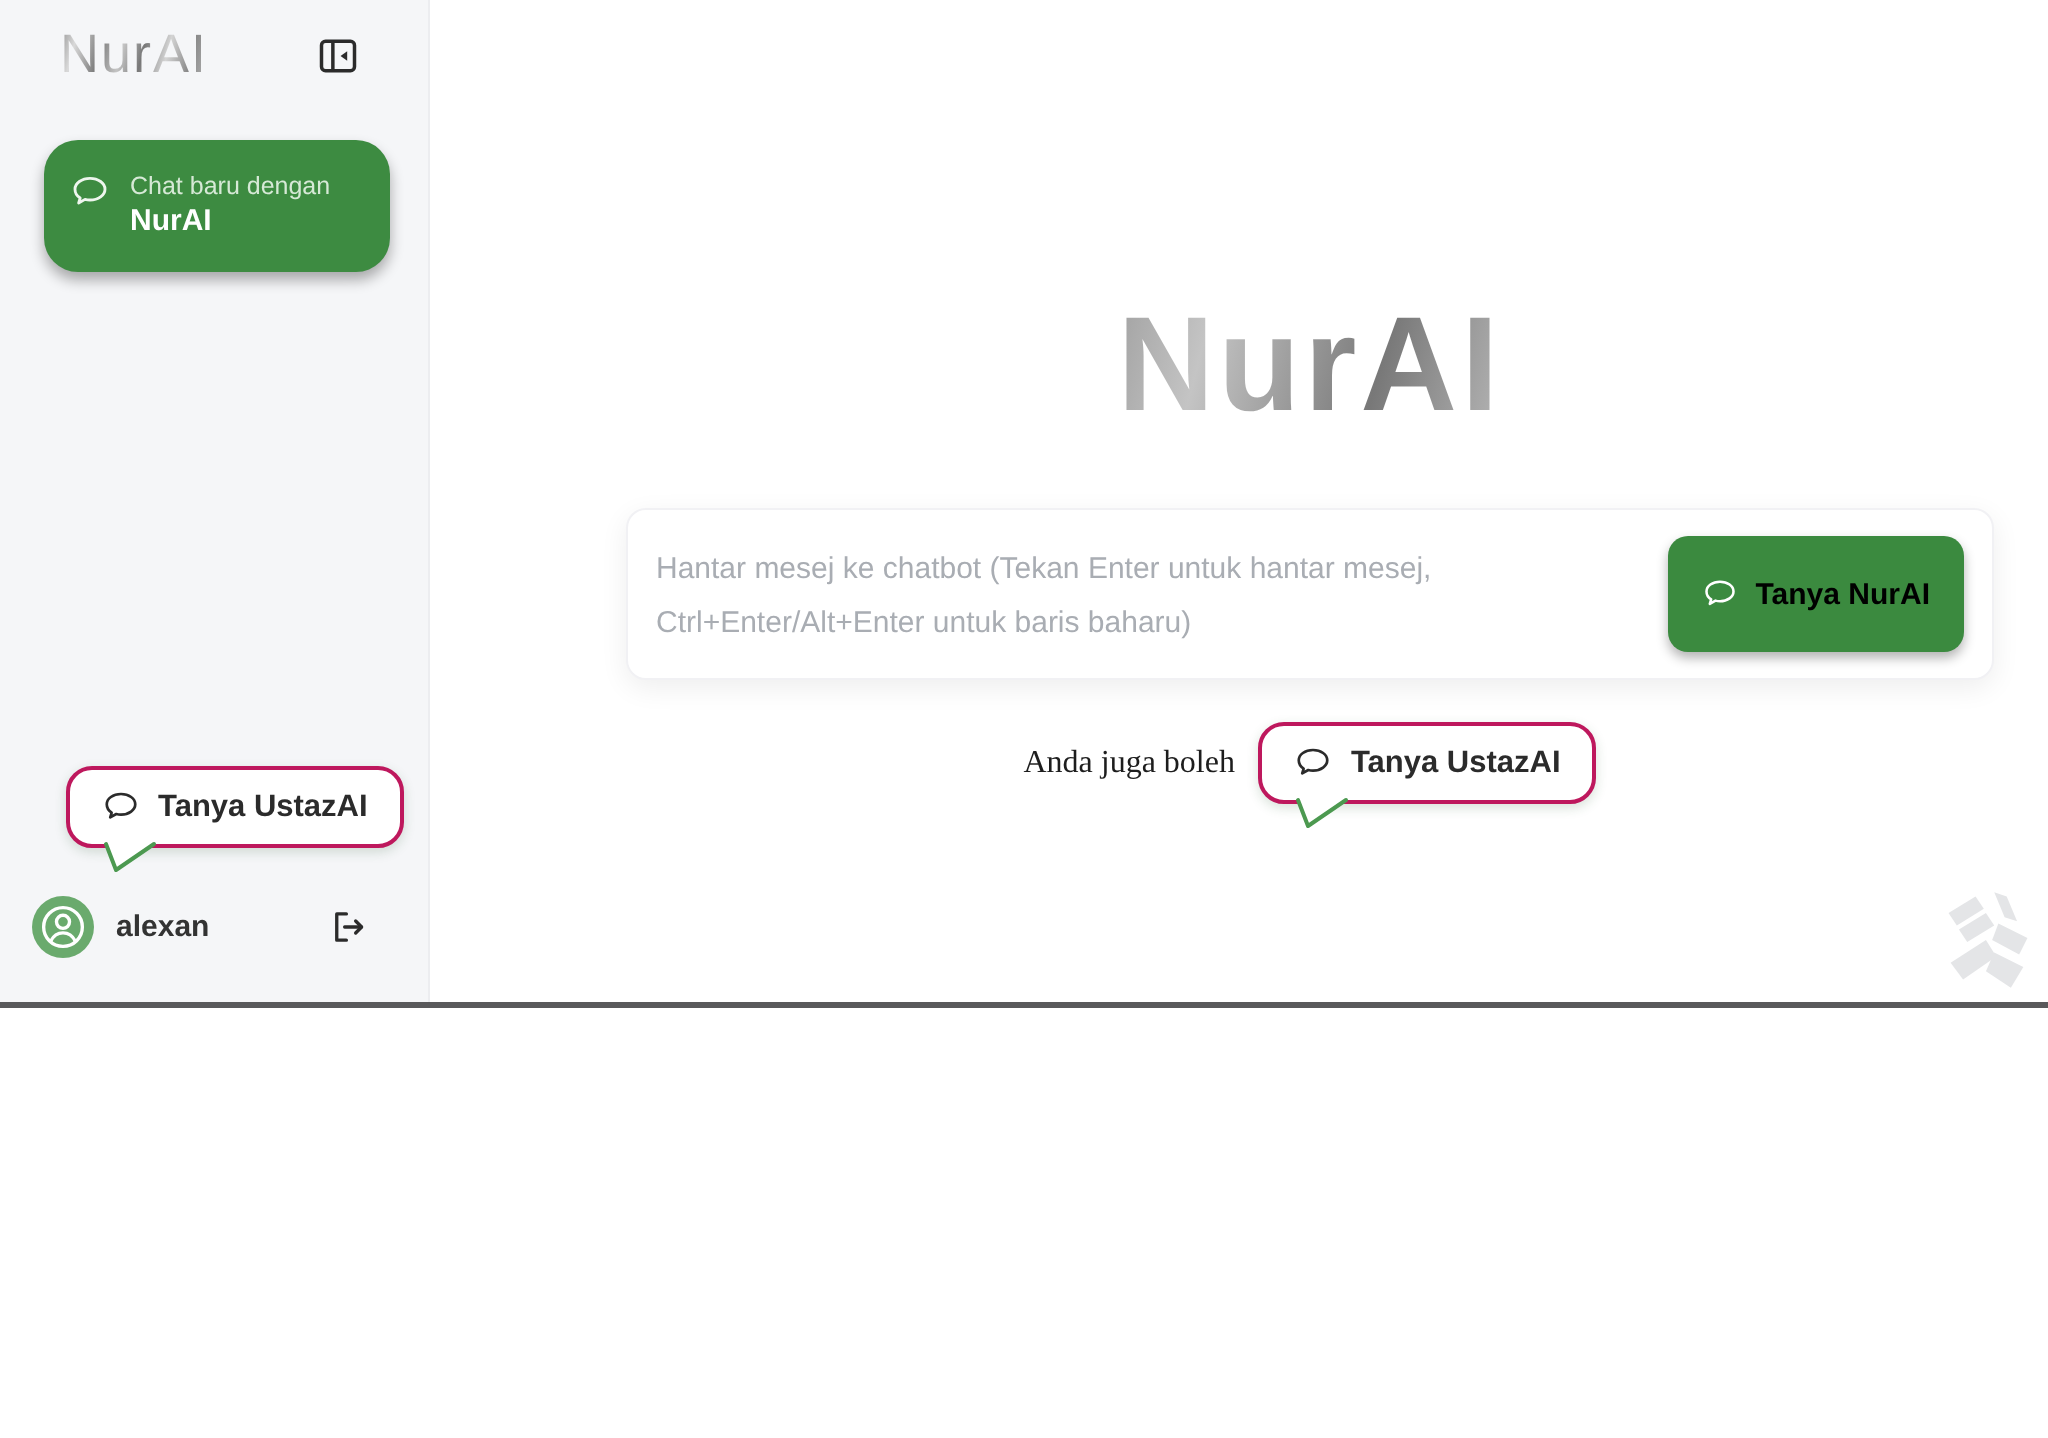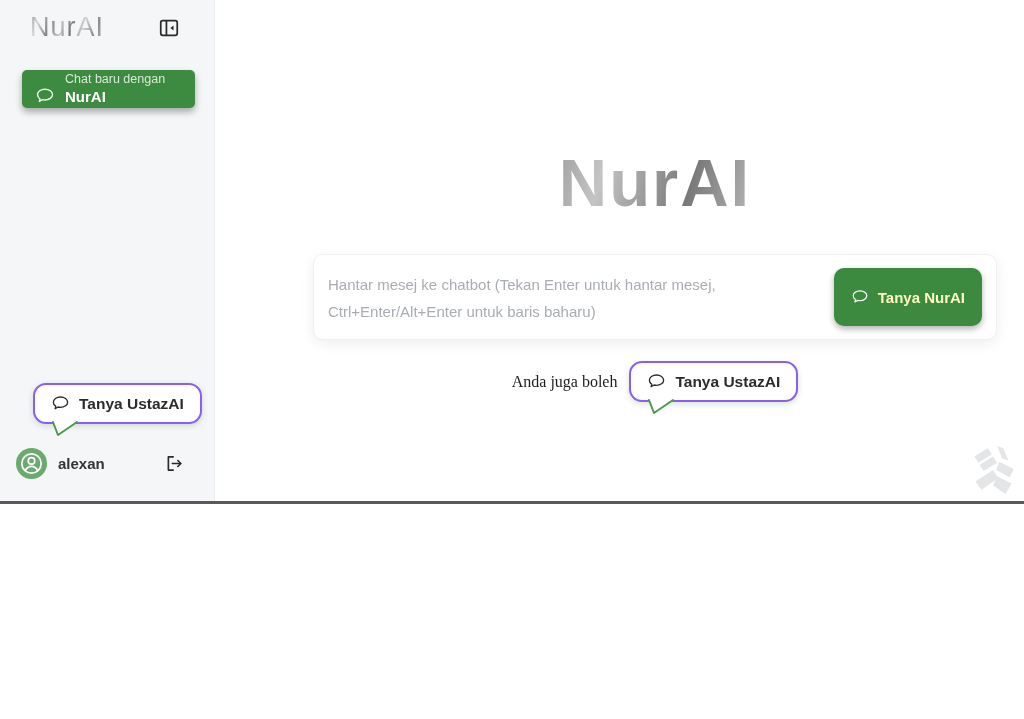--- a/index.html
+++ b/index.html
@@ -19,36 +19,36 @@
   .metallic {
     background:linear-gradient(105deg,#8f8f8f 0%,#d9d9d9 12%,#7f7f7f 28%,#c4c4c4 42%,#787878 55%,#d4d4d4 70%,#8a8a8a 85%,#b5b5b5 100%);
     -webkit-background-clip:text; background-clip:text;
     -webkit-text-fill-color:transparent; color:transparent;
   }
   .sidebar-logo { font-size:27px; font-weight:500; letter-spacing:1px; }
   .collapse-btn { background:none; border:none; cursor:pointer; color:#2b2b2b; width:24px; height:24px; padding:0; }
   .collapse-btn svg { width:22px; height:22px; display:block; }
 
   .new-chat-btn {
-    margin:27px 19px 0 22px; background:#3d8b41; border:none; border-radius:5px;
-    padding:2px 13px; display:flex; align-items:flex-end; gap:10px; cursor:pointer;
+    margin:27px 19px 0 22px; background:#3d8b41; border:none; border-radius:17px;
+    padding:16px 13px; display:flex; align-items:flex-start; gap:10px; cursor:pointer;
     box-shadow:0 4px 7px rgba(0,0,0,.32); text-align:left;
   }
   .new-chat-btn .chat-icon { color:#eef6ee; flex:0 0 auto; }
   .chat-icon svg { width:20px; height:20px; display:block; }
   .new-chat-text { display:flex; flex-direction:column; line-height:1.25; }
   .new-chat-line1 { font-size:12.5px; color:#d6e9d6; }
   .new-chat-line2 { font-size:15px; font-weight:700; color:#ffffff; }
 
   .sidebar-spacer { flex:1; }
 
   
   .bubble-btn {
     position:relative; display:inline-flex; align-items:center; gap:9px;
-    background:#fff; border:2px solid #8b5cf6; border-radius:13px;
+    background:#fff; border:2px solid #be185d; border-radius:13px;
     padding:9px 16px; font-size:15.5px; font-weight:600; color:#2b2b2b;
     box-shadow:0 2px 6px rgba(40,90,45,.18); cursor:pointer;
     font-family:"Liberation Sans", sans-serif;
   }
   .bubble-btn .chat-icon { color:#2b2b2b; }
   .bubble-btn .chat-icon svg { width:19px; height:19px; }
   .bubble-tail { position:absolute; left:15px; bottom:-15px; width:30px; height:16px; overflow:visible; pointer-events:none; }
   .bubble-btn--sidebar { margin:0 0 24px 33px; align-self:flex-start; }
 
   .user-row { display:flex; align-items:center; padding:0 28px 22px 16px; }
@@ -70,21 +70,21 @@
     margin-top:36px; display:flex; align-items:center; gap:14px;
     background:#fff; border:1px solid #f1f1f4; border-radius:10px;
     padding:13px 14px; box-shadow:0 4px 14px rgba(0,0,0,.07);
   }
   .composer-input {
     flex:1; height:52px; border:none; outline:none; resize:none; background:transparent;
     font-family:"Liberation Sans", sans-serif; font-size:15px; line-height:27px; color:#555;
   }
   .composer-input::placeholder { color:#a9adb3; opacity:1; }
   .submit-btn {
-    flex:0 0 auto; background:#3b8a3f; color:#fef9c3; border:none; border-radius:10px;
+    flex:0 0 auto; background:#3b8a3f; color:#000000; border:none; border-radius:10px;
     padding:20px 17px; display:flex; align-items:center; gap:9px;
     font-family:"Liberation Sans", sans-serif; font-size:15px; font-weight:700; cursor:pointer;
     box-shadow:0 3px 6px rgba(0,0,0,.3);
   }
   .submit-btn .chat-icon { color:#fff; }
   .submit-btn .chat-icon svg { width:18px; height:18px; }
 
   .alt-row { margin-top:21px; display:flex; align-items:center; justify-content:center; gap:12px; }
   .also-text { font-family:"Liberation Serif", serif; font-size:16px; color:#1d1d1d; }
 

